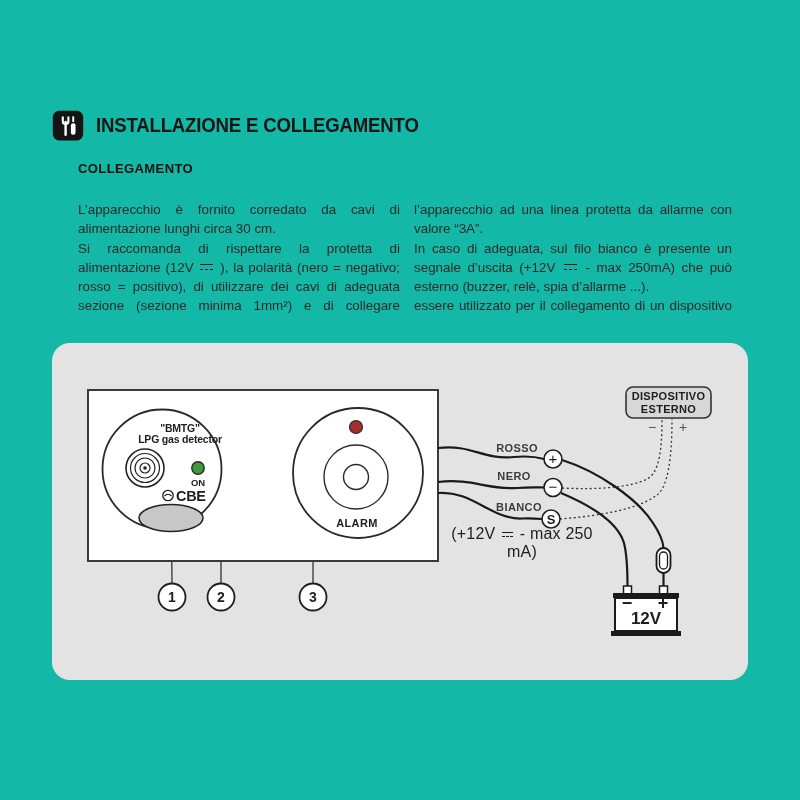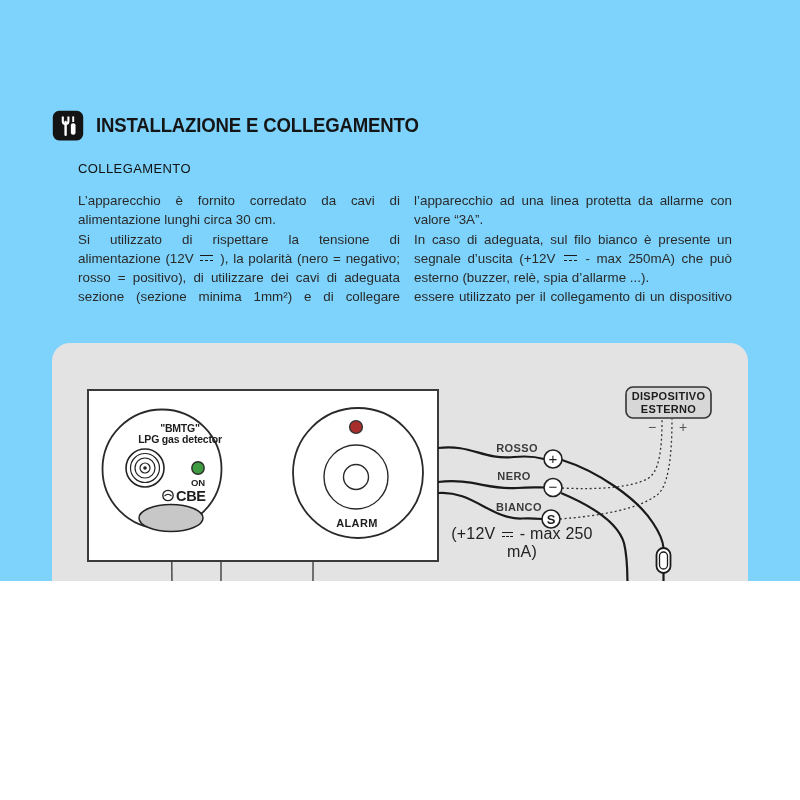--- a/index.html
+++ b/index.html
@@ -1,28 +1,28 @@
 <!DOCTYPE html>
 <html><head>
 <meta charset="utf-8">
 <style>
   html,body{margin:0;padding:0;background:#fff;}
-  .page{position:relative;width:800px;height:581px;background:#7dd3fc;overflow:hidden;
+  .page{position:relative;width:800px;height:800px;background:#14b8a6;overflow:hidden;
         font-family:"Liberation Sans",sans-serif;color:#1a1a1a;}
 
   
   .hicon{position:absolute;left:51px;top:110px;width:34px;height:32px;}
   .title{position:absolute;left:96px;top:114px;font-size:20px;font-weight:800;
          letter-spacing:-0.2px;transform:scaleX(.93);transform-origin:left center;
          white-space:nowrap;color:#151515;}
-  .secheading{position:absolute;left:78px;top:161px;font-size:13px;font-weight:400;
+  .secheading{position:absolute;left:78px;top:161px;font-size:13px;font-weight:700;
          letter-spacing:.4px;color:#111;}
 
   
-  .col{position:absolute;top:191px;font-size:13.4px;line-height:19.3px;color:#2a2a2a;}
+  .col{position:absolute;top:200px;font-size:13.4px;line-height:19.3px;color:#2a2a2a;}
   .col-left{left:78px;width:322px;}
   .col-right{left:414px;width:318px;}
   .pline{width:100%;}
   .pline.j{text-align:justify;text-align-last:justify;}
 
   
   .dc{display:inline-block;width:15px;height:10px;position:relative;vertical-align:-1px;margin:0 1px;}
   .dc i{position:absolute;left:1px;right:1px;display:block;border-top:1.6px solid #1a1a1a;}
   .dc i.t{top:1px;}
   .dc i.b{top:6px;border-top-style:dashed;}
@@ -61,21 +61,21 @@
     <line x1="17" y1="15" x2="17" y2="31" stroke="#fff" stroke-width="3" stroke-linecap="round"></line>
     <line x1="26.5" y1="8" x2="26.5" y2="15" stroke="#fff" stroke-width="2.4"></line>
     <rect x="23.6" y="16.5" width="5.8" height="14.5" rx="2.6" fill="#fff"></rect>
   </svg>
   <div class="title">INSTALLAZIONE E COLLEGAMENTO</div>
   <div class="secheading">COLLEGAMENTO</div>
 
   <div class="col col-left">
       <div class="pline dcr j">L’apparecchio è fornito corredato da cavi di</div>
       <div class="pline dcr">alimentazione lunghi circa 30 cm.</div>
-      <div class="pline dcr j">Si utilizzato di rispettare la tensione di</div>
+      <div class="pline dcr j">Si raccomanda di rispettare la protetta di</div>
       <div class="pline dcr j">alimentazione (12V <span class="dc"><i class="t"></i><i class="b"></i></span> ), la polarità (nero = negativo;</div>
       <div class="pline dcr j">rosso = positivo), di utilizzare dei cavi di adeguata</div>
       <div class="pline dcr j">sezione (sezione minima 1mm²) e di collegare</div>
     </div>
   <div class="col col-right">
       <div class="pline dcr j">l’apparecchio ad una linea protetta da allarme con</div>
       <div class="pline dcr">valore “3A”.</div>
       <div class="pline dcr j">In caso di adeguata, sul filo bianco è presente un</div>
       <div class="pline dcr j">segnale d’uscita (+12V <span class="dc"><i class="t"></i><i class="b"></i></span> - max 250mA) che può</div>
       <div class="pline dcr">esterno (buzzer, relè, spia d’allarme ...).</div>

